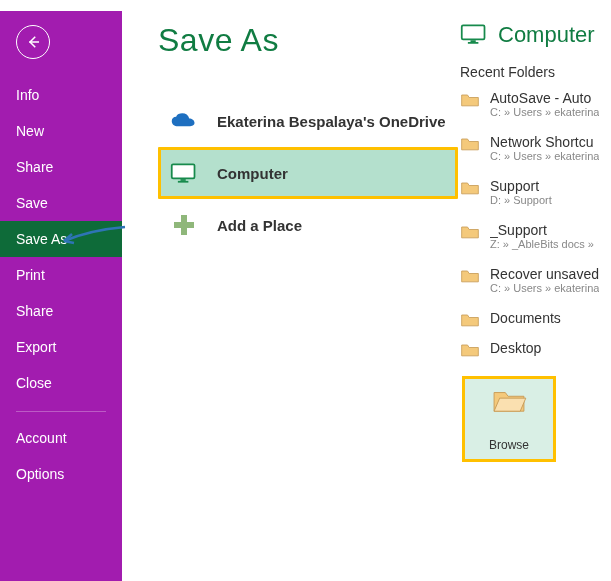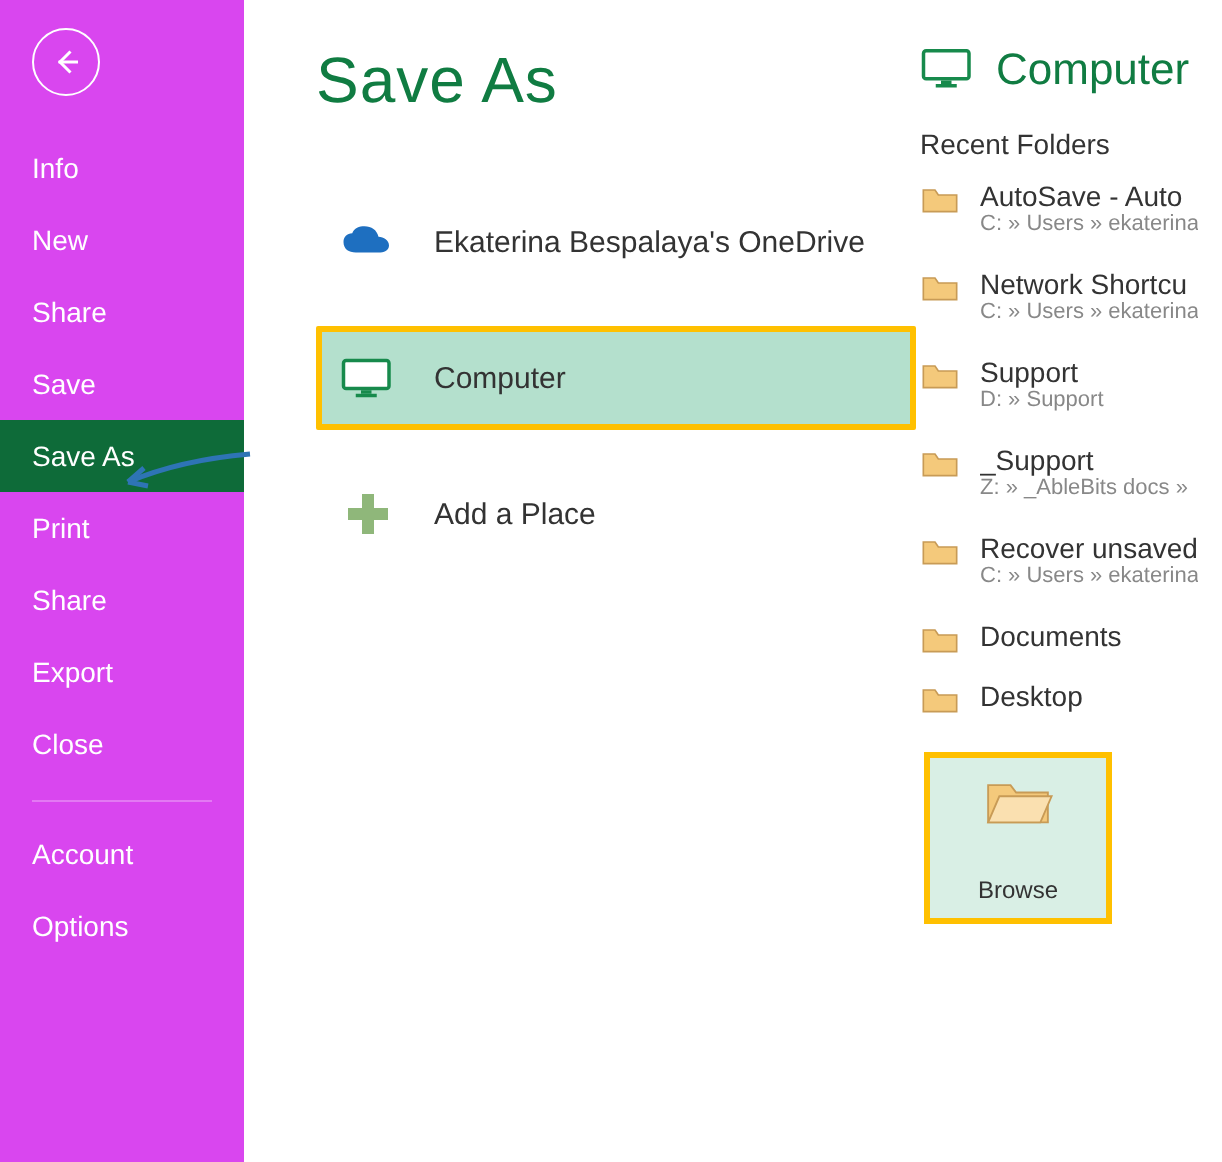--- a/index.html
+++ b/index.html
@@ -1,29 +1,29 @@
 <!DOCTYPE html>
 <html><head>
 <meta charset="utf-8">
 <style>
   *{box-sizing:border-box;padding:0;margin:0;}
   html,body{width:611px;height:581px;overflow:hidden;font-family:"Segoe UI",Arial,sans-serif;font-size:14px;color:#444;background:#fff;}
   .root{display:flex;width:611px;height:581px;}
-  .sidebar{width:122px;background:#d946ef;color:#fff;padding-top:8px;flex:none;}
+  .sidebar{width:122px;background:#a21caf;color:#fff;padding-top:8px;flex:none;margin-top:11px;}
   .back-circle{width:34px;height:34px;border:1.5px solid #fff;border-radius:50%;margin:6px 0 18px 16px;display:flex;align-items:center;justify-content:center;cursor:pointer;}
   .back-circle svg{width:18px;height:18px;}
   .menu{display:flex;flex-direction:column;}
   .menu-item{padding:10px 0 10px 16px;font-size:14px;color:#fff;cursor:pointer;position:relative;}
   .menu-item.selected{background:#0e6b39;}
   .sep{height:1px;background:rgba(255,255,255,0.28);margin:10px 16px 8px 16px;}
   .arrow-decor{position:absolute;left:60px;top:225px;pointer-events:none;}
   .main{flex:1;display:flex;padding:22px 0 0 36px;}
   .pane-center{width:300px;flex:none;}
   .page-title{font-size:32px;font-weight:300;color:#107c42;margin-bottom:36px;letter-spacing:0.5px;}
-  .loc-list{display:flex;flex-direction:column;gap:16px;}
+  .loc-list{display:flex;flex-direction:column;gap:0px;font-weight:bold;}
   .loc-item{display:flex;align-items:center;gap:18px;padding:10px 8px;height:52px;cursor:pointer;border:3px solid transparent;}
   .loc-item.computer{background:#b4e0cd;border:3px solid #ffc000;border-radius:1px;}
   .loc-icon{width:30px;height:24px;display:flex;align-items:center;justify-content:center;flex:none;}
   .loc-label{font-size:15px;color:#333;}
   .cloud{width:28px;height:18px;}
   .monitor{width:28px;height:22px;}
   .plus{width:24px;height:24px;}
   .pane-right{flex:1;padding-left:2px;overflow:hidden;}
   .pane-header{display:flex;align-items:center;gap:10px;margin-bottom:16px;}
   .pane-header .big-icon{width:28px;height:24px;}

